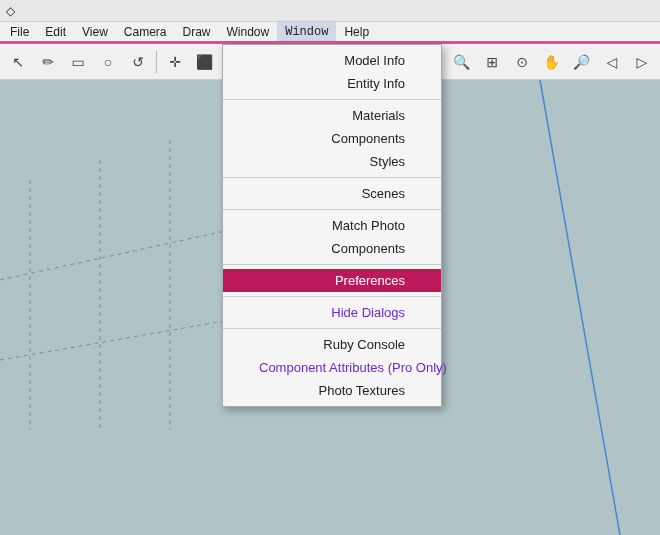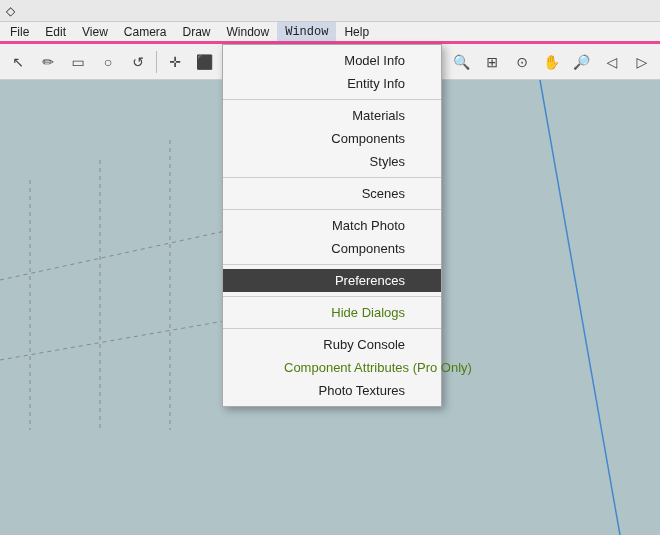--- a/index.html
+++ b/index.html
@@ -117,27 +117,26 @@
     }
     .dropdown-item {
       padding: 4px 36px;
       font-size: 13px;
       color: #222;
       cursor: pointer;
       white-space: nowrap;
       text-align: right;
     }
     .dropdown-item.highlighted {
-      background: #404040;
+      background: #be185d;
       color: #fff;
     }
     .dropdown-item.disabled {
-      color: #4d7c0f;
+      color: #6d28d9;
       cursor: default;
-      margin-left: 25px;
     }
     .dropdown-separator {
       height: 1px;
       background: #ccc;
       margin: 4px 0;
     }
   </style>
 </head>
 <body>
 

